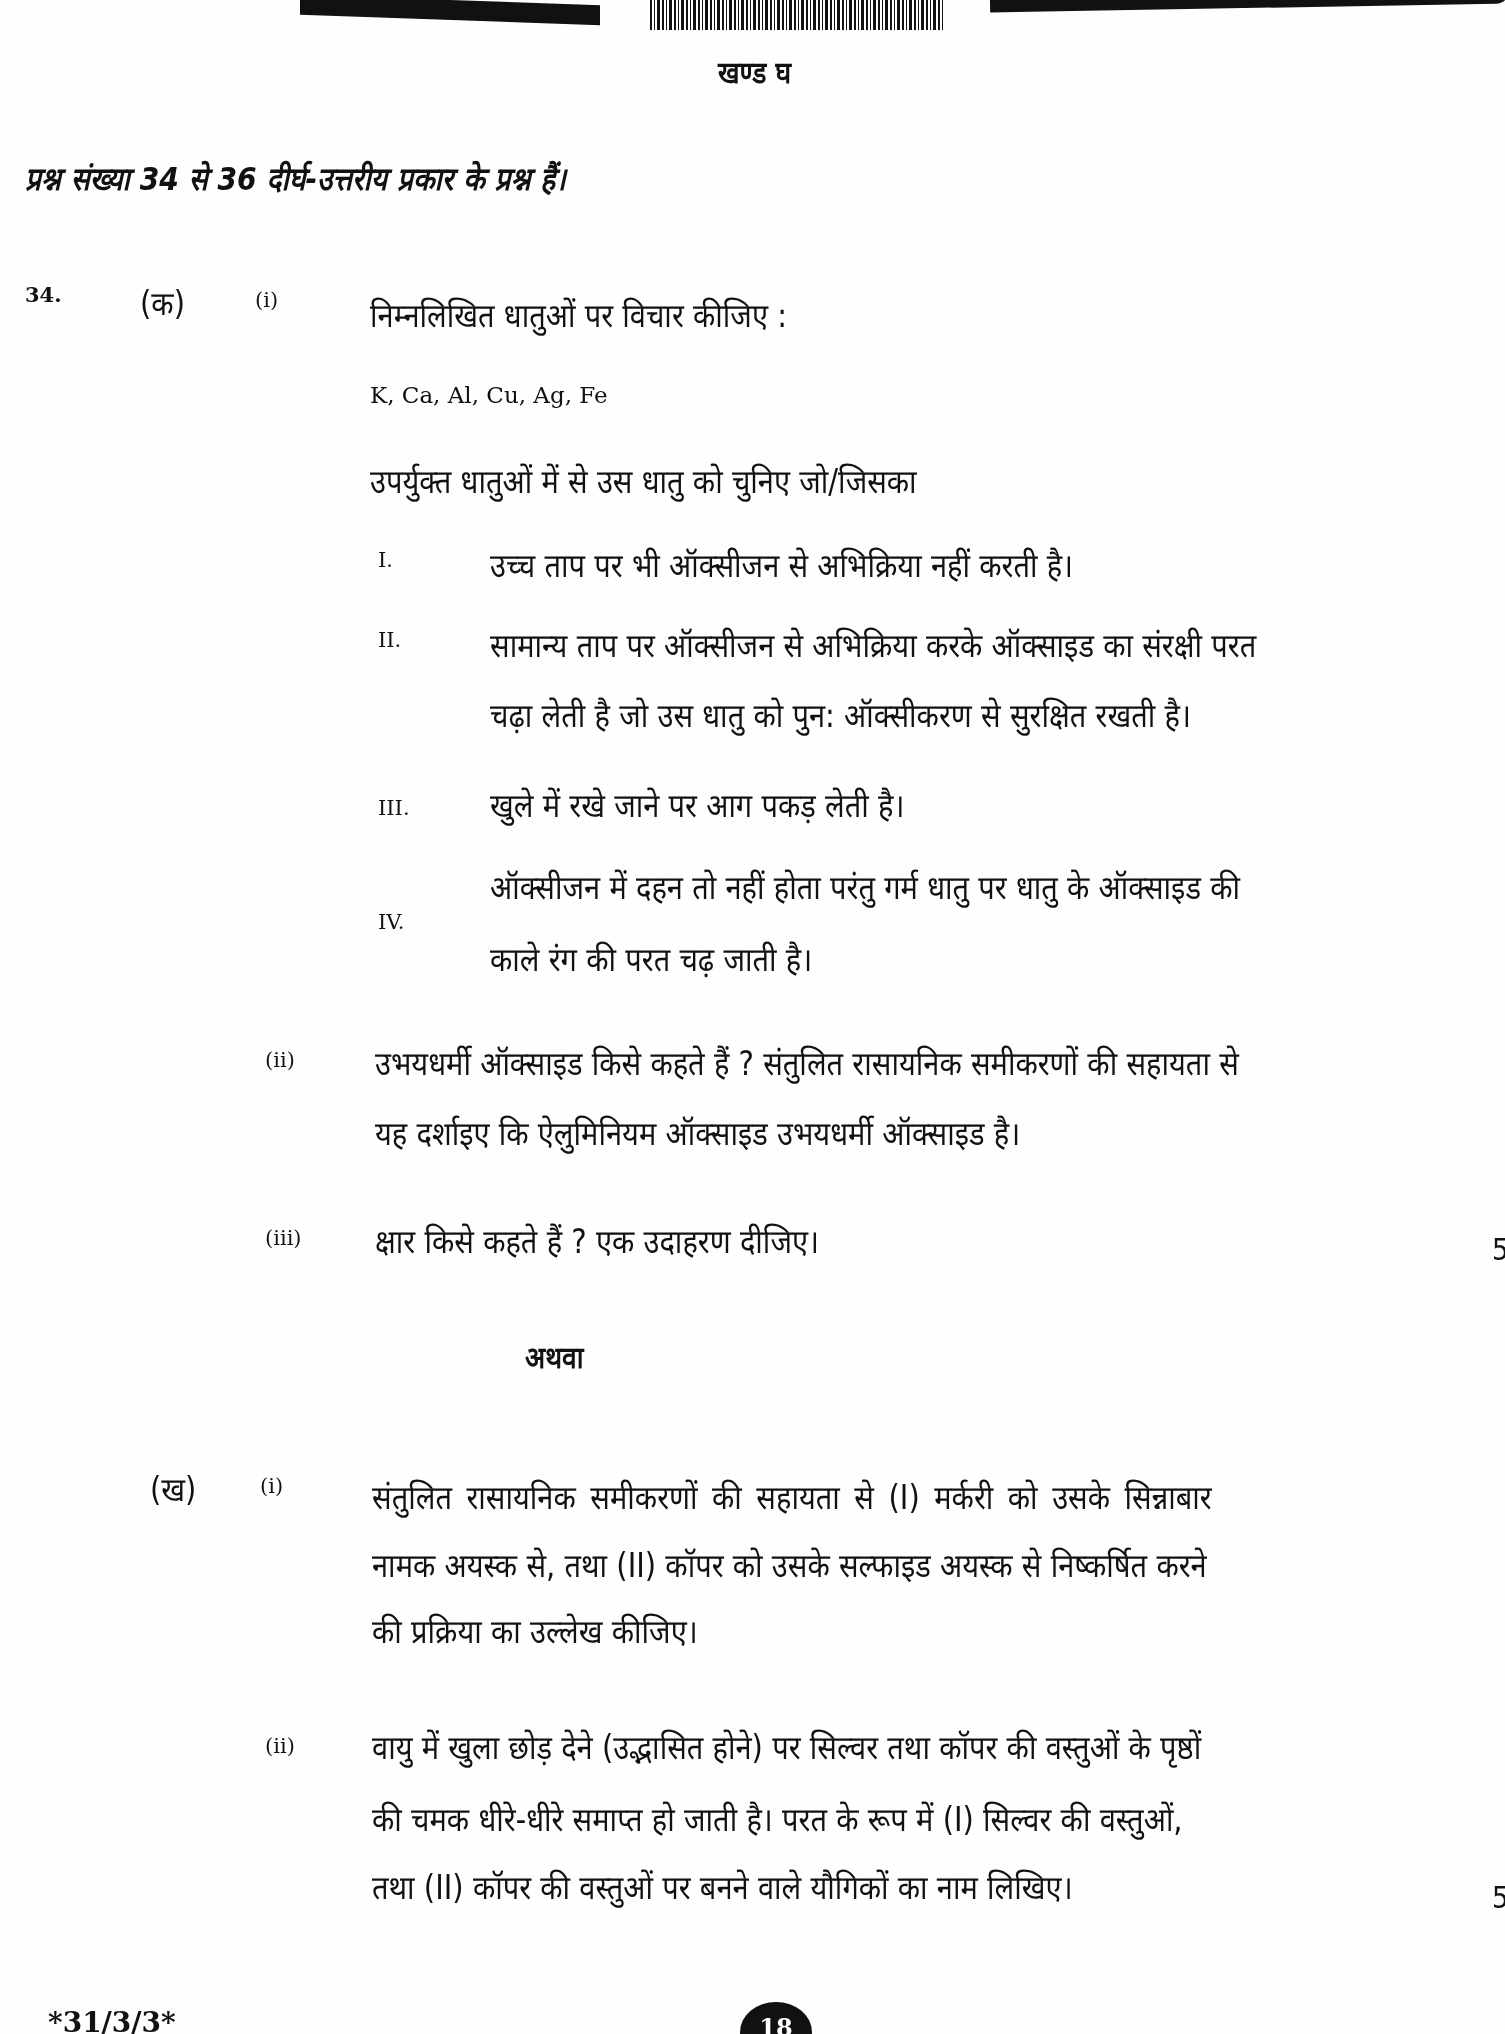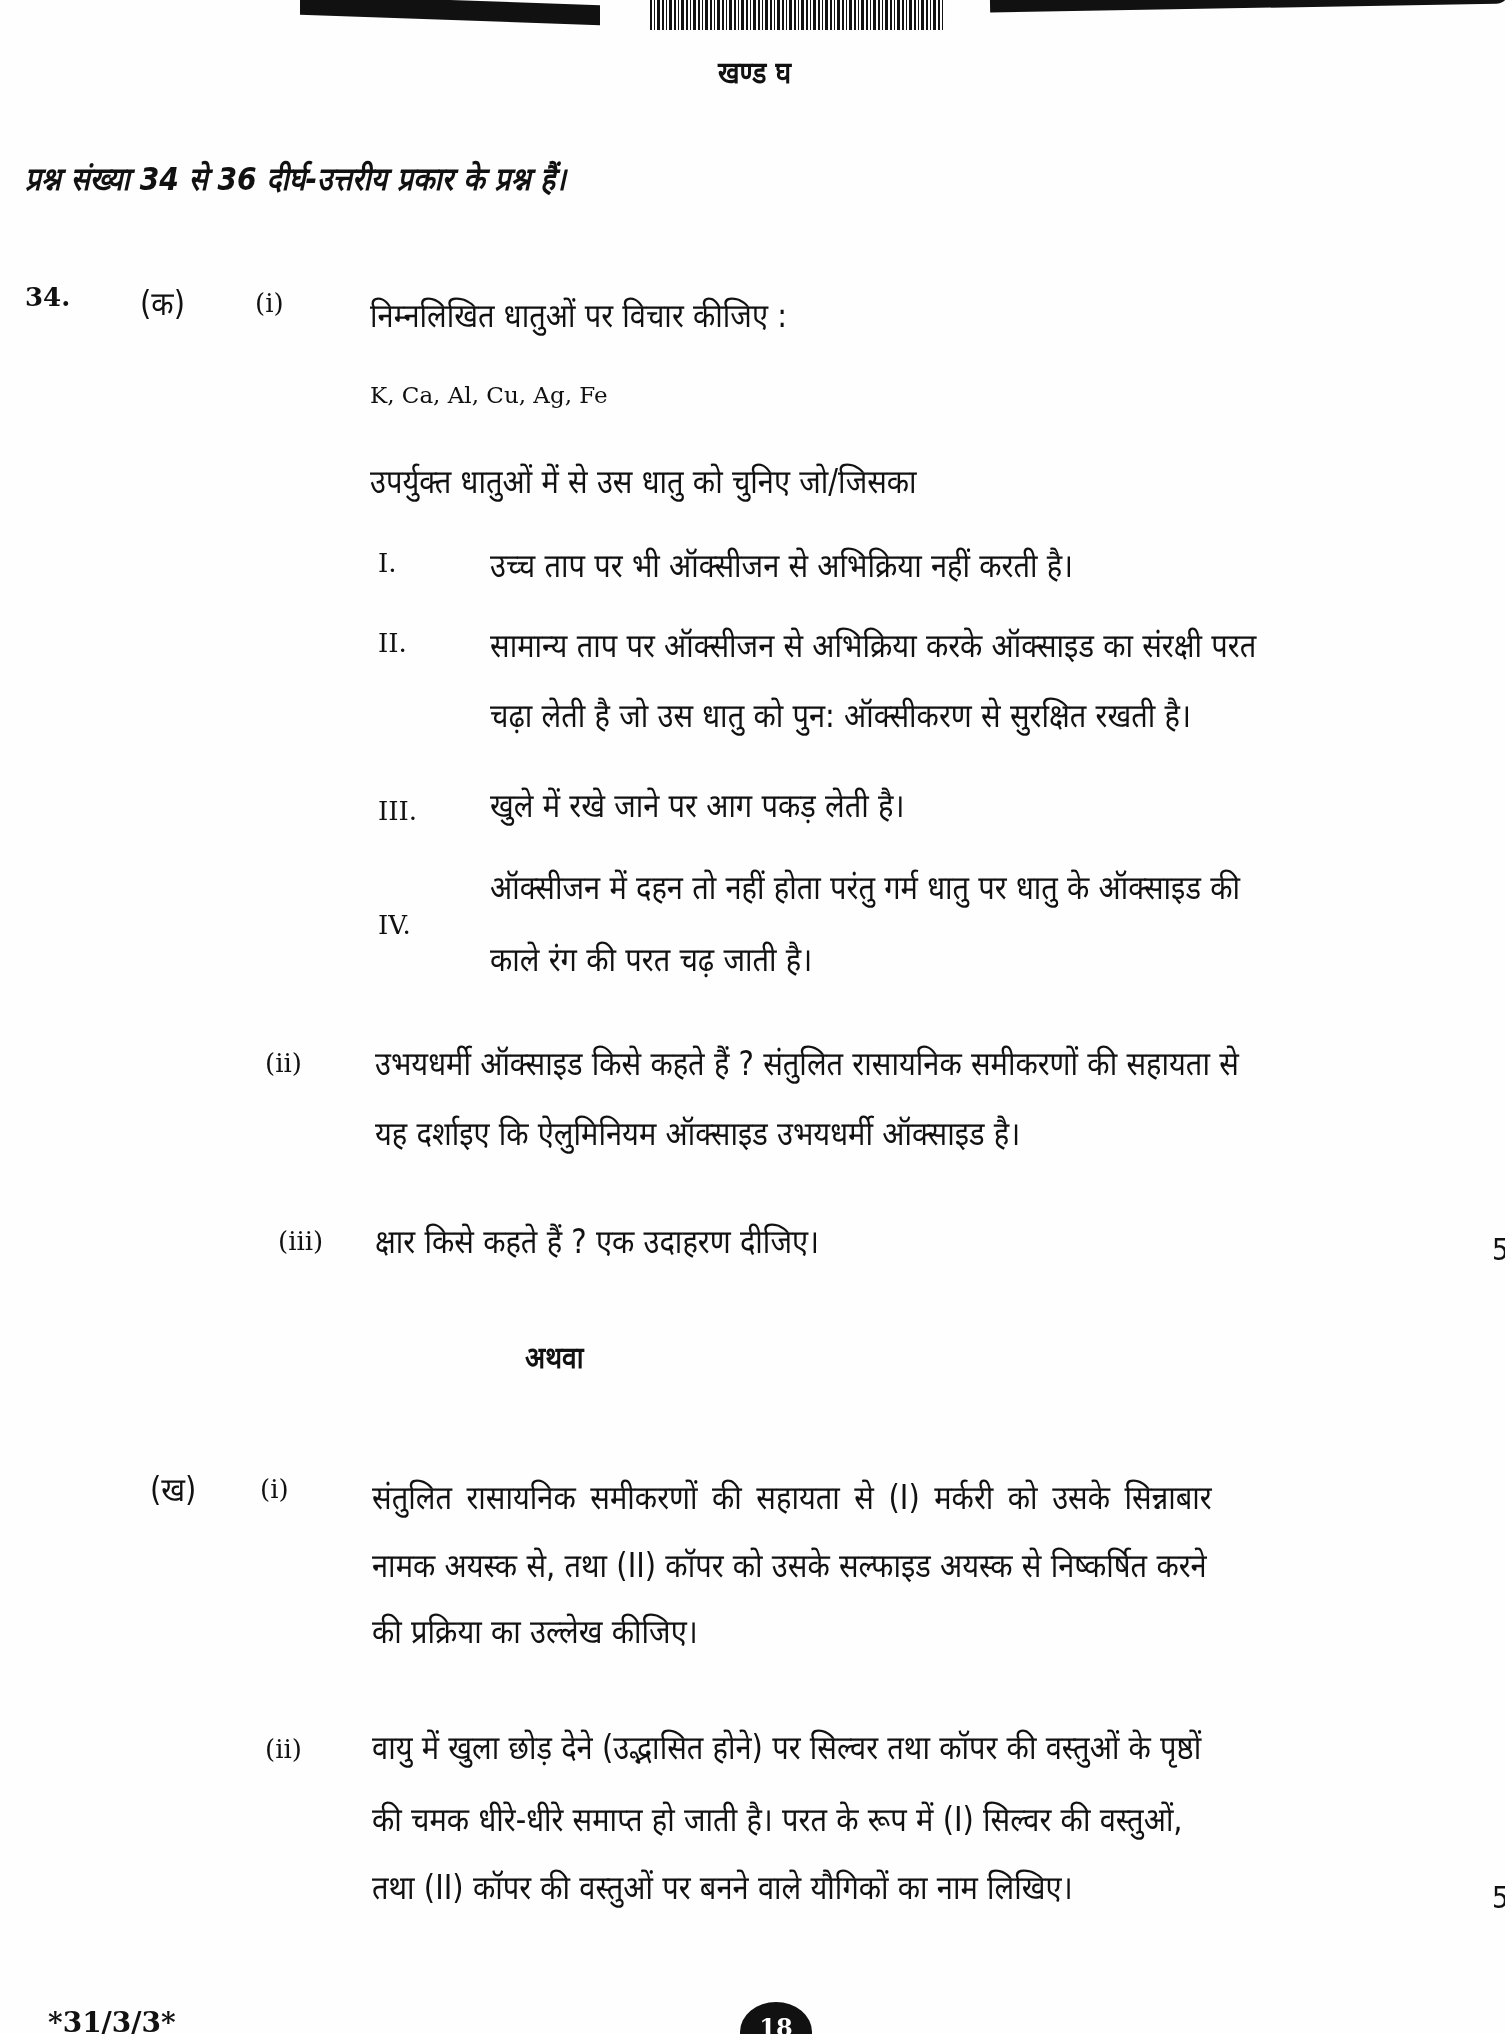--- a/index.html
+++ b/index.html
@@ -2,21 +2,21 @@
 <html><head>
 <meta charset="utf-8">
 <style>
   html, body { margin:0; padding:0; }
   body {
     width:1505px; height:2034px; background:#fefefe; position:relative; overflow:hidden;
     font-family:"DejaVu Serif", serif; color:#111;
   }
   .abs { position:absolute; }
   .hi { font-family:"DejaVu Sans", sans-serif; font-size:33px; line-height:1.2; white-space:nowrap; transform:scaleX(0.88); transform-origin:left top; }
-  .lbl { font-family:"DejaVu Serif", serif; font-size:26px; }
+  .lbl { font-family:"DejaVu Serif", serif; font-size:21px; }
   
   .bar-left { left:300px; top:0; width:300px; height:20px; background:#111; transform:skewY(2deg); }
   .bar-right { left:990px; top:-6px; width:520px; height:14px; background:#111; transform:rotate(-1deg); border-radius:0 0 60px 0;}
   .barcode { left:650px; top:0; width:295px; height:30px;
     background:repeating-linear-gradient(90deg,#111 0 2px,#fff 2px 4px,#111 4px 5px,#fff 5px 7px,#111 7px 10px,#fff 10px 12px); }
   .page-badge { left:740px; top:2002px; width:72px; height:60px; border-radius:50%; background:#111; color:#fff; font-weight:bold; font-size:24px; text-align:center; line-height:52px; }
 </style>
 </head>
 <body>
 
@@ -45,21 +45,21 @@
 <div class="abs hi" style="left:490px;top:786px;">खुले में रखे जाने पर आग पकड़ लेती है।</div>
 
 <div class="abs lbl" style="left:378px;top:910px;">IV.</div>
 <div class="abs hi" style="left:490px;top:868px;">ऑक्सीजन में दहन तो नहीं होता परंतु गर्म धातु पर धातु के ऑक्साइड की</div>
 <div class="abs hi" style="left:490px;top:940px;">काले रंग की परत चढ़ जाती है।</div>
 
 <div class="abs lbl" style="left:265px;top:1048px;">(ii)</div>
 <div class="abs hi" style="left:375px;top:1044px;">उभयधर्मी ऑक्साइड किसे कहते हैं ? संतुलित रासायनिक समीकरणों की सहायता से</div>
 <div class="abs hi" style="left:375px;top:1114px;">यह दर्शाइए कि ऐलुमिनियम ऑक्साइड उभयधर्मी ऑक्साइड है।</div>
 
-<div class="abs lbl" style="left:278px;top:1226px;text-align:center;">(iii)</div>
+<div class="abs lbl" style="left:265px;top:1226px;text-align:center;">(iii)</div>
 <div class="abs hi" style="left:375px;top:1222px;">क्षार किसे कहते हैं ? एक उदाहरण दीजिए।</div>
 
 <div class="abs hi" style="left:525px;top:1340px;font-weight:bold;font-size:30px;">अथवा</div>
 
 <div class="abs hi" style="left:150px;top:1470px;">(ख)</div>
 <div class="abs lbl" style="left:260px;top:1474px;">(i)</div>
 <div class="abs hi" style="left:372px;top:1478px;word-spacing:6px;">संतुलित रासायनिक समीकरणों की सहायता से (I) मर्करी को उसके सिन्नाबार</div>
 <div class="abs hi" style="left:372px;top:1546px;">नामक अयस्क से, तथा (II) कॉपर को उसके सल्फाइड अयस्क से निष्कर्षित करने</div>
 <div class="abs hi" style="left:372px;top:1612px;">की प्रक्रिया का उल्लेख कीजिए।</div>
 

